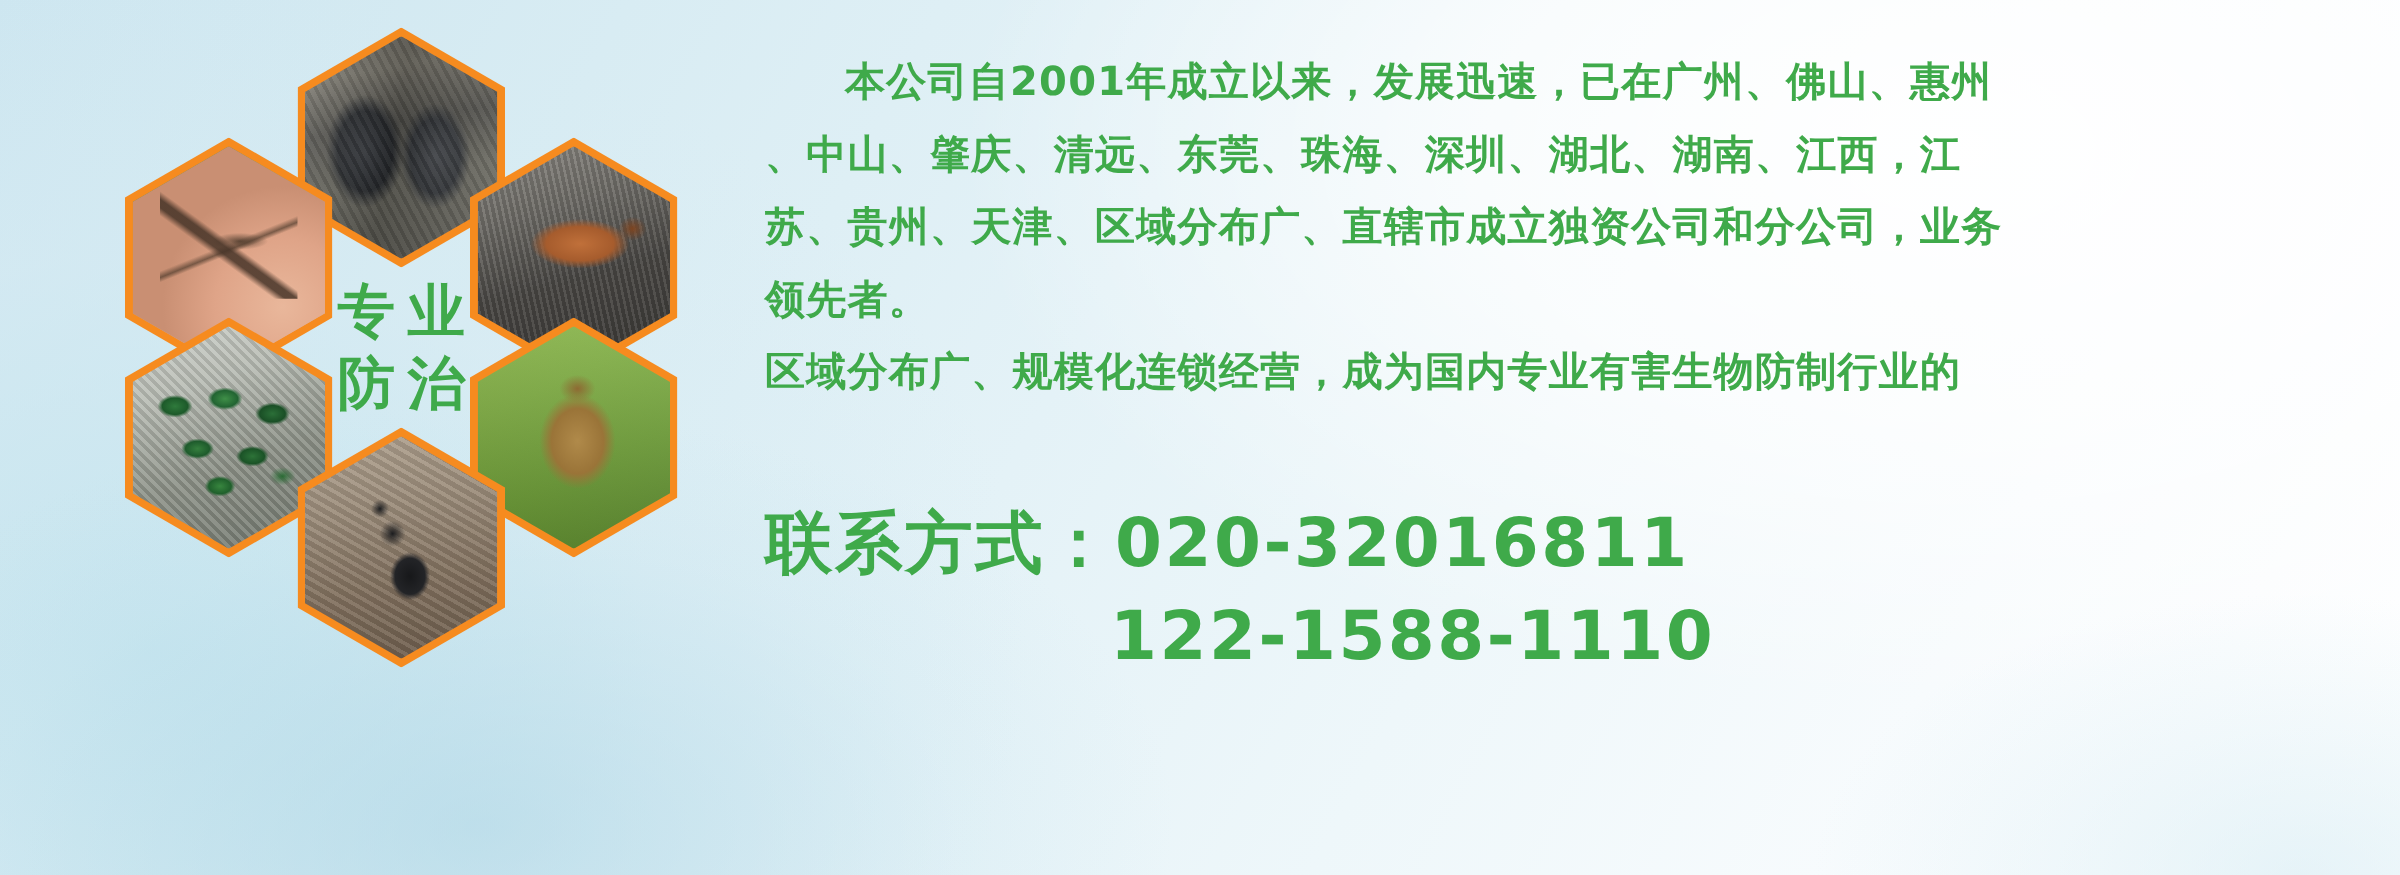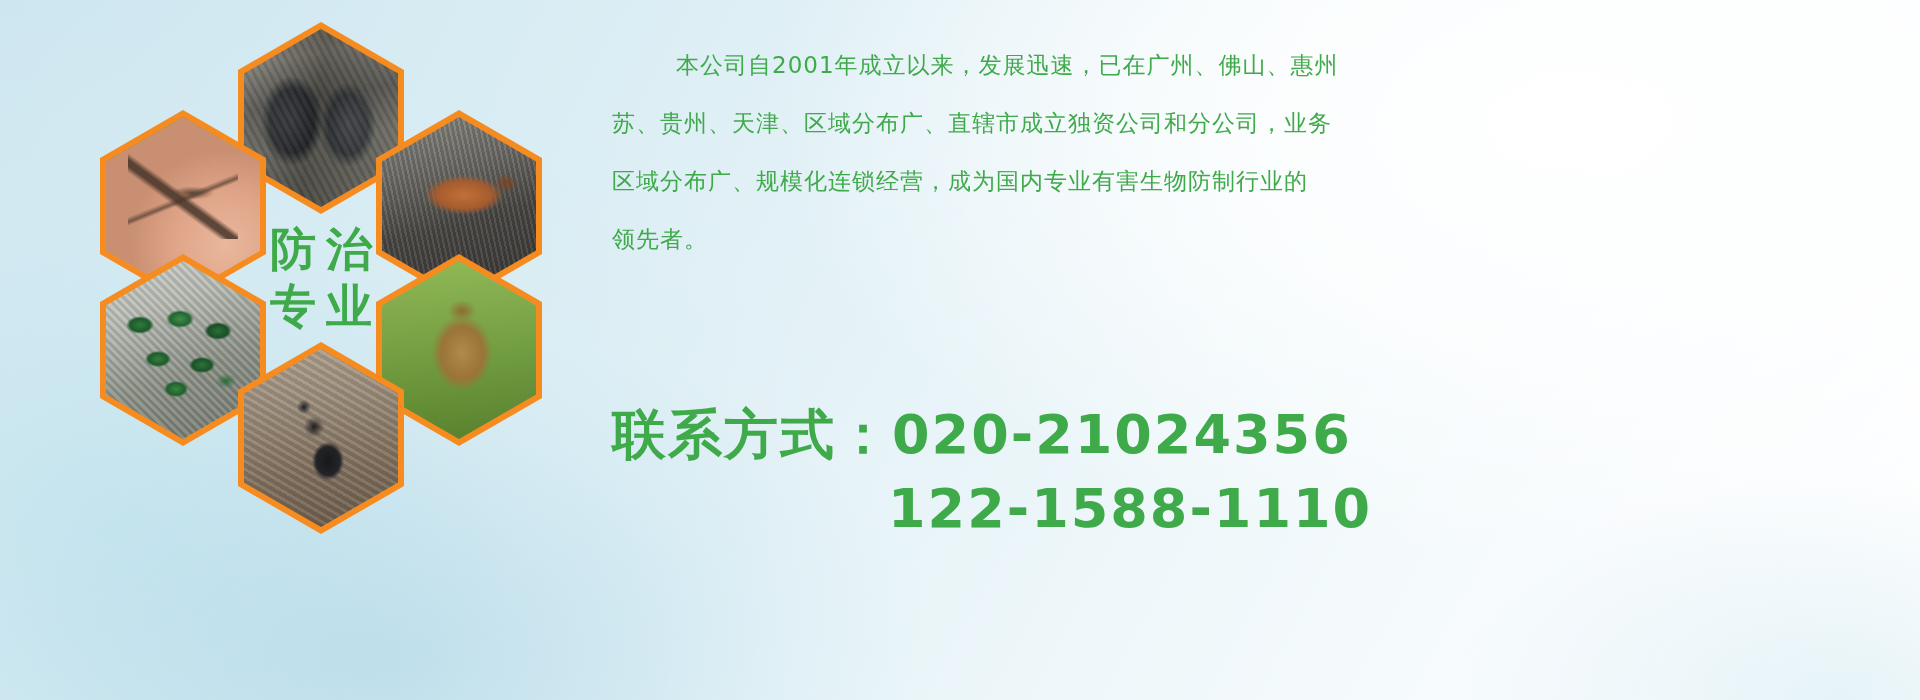--- a/index.html
+++ b/index.html
@@ -171,22 +171,22 @@
 
   
   #copy-block {
     position: absolute;
     left: 612px;
     top: 36px;
     width: 1292px;
   }
   .para-line {
     color: #3faa4a;
-    font-size: 23px;
-    font-weight: 400;
+    font-size: 32px;
+    font-weight: 700;
     line-height: 58px;
     letter-spacing: 1px;
     white-space: nowrap;
   }
   .para-line.indent {
     text-indent: 64px;
   }
 
   #contact-block {
     position: absolute;
@@ -245,31 +245,32 @@
       </div>
     </div>
 
     <div class="hex" style="left:150px; top:330px;">
       <div class="hex-inner">
         <div class="photo photo-ant"></div>
       </div>
     </div>
 
     <div class="hex-center" style="left:148px; top:168px;">
+      <div class="slogan-line">专业</div>
       <div class="slogan-line">防治</div>
-      <div class="slogan-line">专业</div>
     </div>
 
   </div>
 
   <div id="copy-block">
     <div class="para-line indent">本公司自2001年成立以来，发展迅速，已在广州、佛山、惠州</div>
+    <div class="para-line">、中山、肇庆、清远、东莞、珠海、深圳、湖北、湖南、江西，江</div>
     <div class="para-line">苏、贵州、天津、区域分布广、直辖市成立独资公司和分公司，业务</div>
+    <div class="para-line">领先者。</div>
     <div class="para-line">区域分布广、规模化连锁经营，成为国内专业有害生物防制行业的</div>
-    <div class="para-line">领先者。</div>
   </div>
 
   <div id="contact-block">
-    <div class="contact-line">联系方式：020-21024356</div>
+    <div class="contact-line">联系方式：020-32016811</div>
     <div class="contact-line second">122-1588-1110</div>
   </div>
 
 </div>
 
 </body></html>

